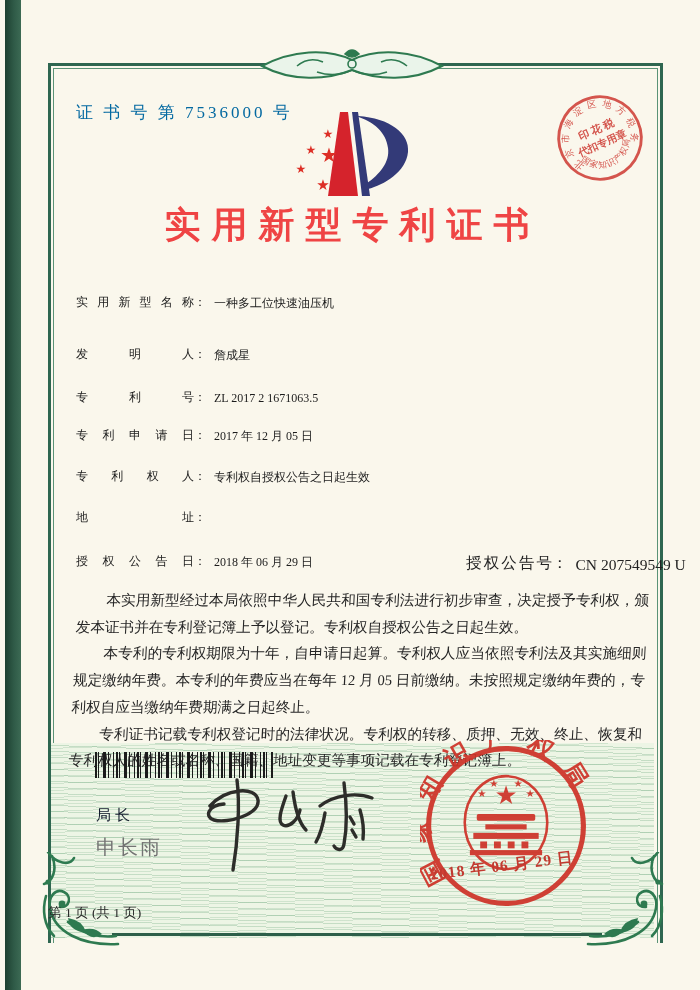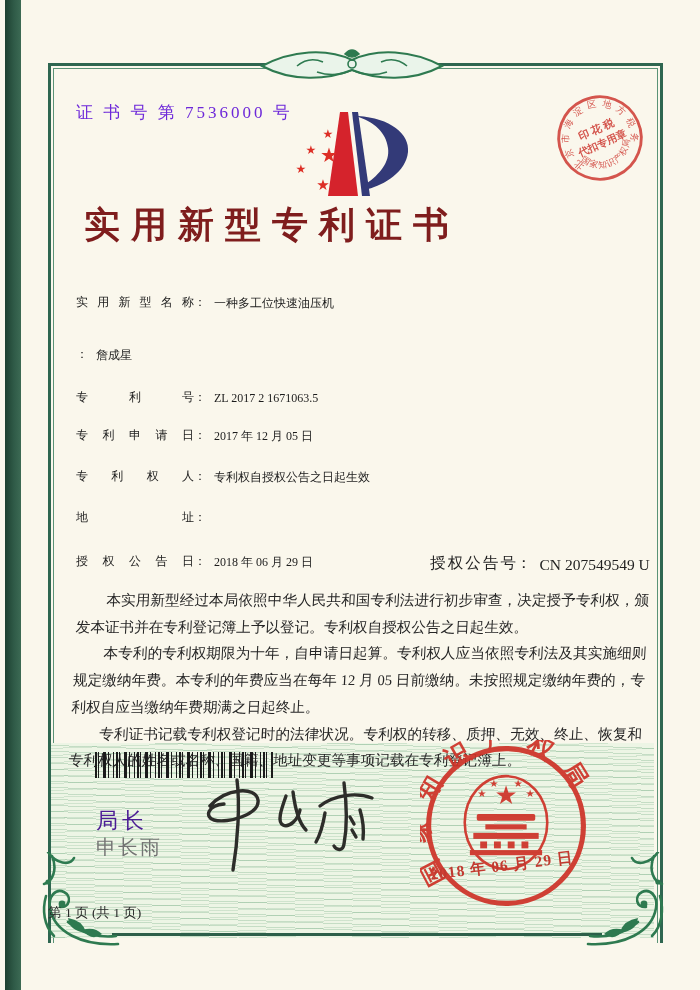--- a/index.html
+++ b/index.html
@@ -19,42 +19,42 @@
   .frame-inner{position:absolute;left:2px;top:2px;right:2px;bottom:0;
     border-top:1px solid #5a9377;border-left:1px solid #5a9377;border-right:1px solid #5a9377;}
   
   .band{left:51px;top:743px;width:603px;height:195px;
     background-color:#edf5e5;
     background-image:
       repeating-linear-gradient(2deg, rgba(92,158,112,.28) 0 1px, rgba(0,0,0,0) 1px 6px),
       repeating-linear-gradient(-2deg, rgba(92,158,112,.20) 0 1px, rgba(0,0,0,0) 1px 7px);}
   .band-rule{left:112px;top:933px;width:490px;height:3px;background:#2c5f49;}
   
-  .cert-no{left:76px;top:101px;font-size:17px;letter-spacing:3px;color:#6d28d9;}
-  .title{left:48px;top:201px;width:609px;text-align:left;
-    font-size:36px;font-weight:700;letter-spacing:11px;color:#7f1d1d;padding-left:36px;}
+  .cert-no{left:76px;top:101px;font-size:17px;letter-spacing:3px;color:#0369a1;}
+  .title{left:48px;top:201px;width:609px;text-align:center;
+    font-size:36px;font-weight:700;letter-spacing:11px;color:#ef4444;}
   .field-row{left:76px;width:556px;font-size:12px;color:#1c1c1c;display:flex;}
   .field-label{display:inline-block;width:118px;text-align:justify;text-align-last:justify;flex:none;}
   .field-colon{flex:none;margin-right:8px;}
   .field-value{white-space:pre-line;line-height:1.55;}
   .row1{top:294px}.row2{top:346px}.row3{top:389px}.row4{top:427px}
   .row5{top:468px}.row6{top:509px}.row7{top:553px}
   .row7b{left:430px;top:553px;font-size:15.5px;display:flex;}
-  .row7b .field-label{width:86px;}
+  .row7b .field-label{width:86px;margin-left:36px;}
   .paras{left:73px;top:587px;width:572px;font-size:14.6px;line-height:1.83;color:#262626;
     transform:skewX(-3deg);}
   .paras p{margin:0;text-indent:2em;text-align:justify;}
   .barcode{left:95px;top:752px;width:178px;height:26px;
     background:repeating-linear-gradient(90deg,
       #1b1b1b 0 2px,rgba(0,0,0,0) 2px 3px,
       #1b1b1b 3px 4px,rgba(0,0,0,0) 4px 8px,
       #1b1b1b 8px 11px,rgba(0,0,0,0) 11px 13px,
       #1b1b1b 13px 14px,rgba(0,0,0,0) 14px 18px,
       #1b1b1b 18px 19px,rgba(0,0,0,0) 19px 21px);}
-  .signer-title{left:96px;top:806px;font-size:22px;letter-spacing:4px;color:#4c1d95;}
+  .signer-title{left:96px;top:806px;font-size:15px;letter-spacing:4px;color:#0f172a;}
   .signer-name{left:96px;top:834px;font-size:20px;letter-spacing:2px;color:#737373;}
   .signature{left:192px;top:770px;}
   .seal{left:420px;top:740px;opacity:.93;}
   .seal-date{left:430px;top:856px;font-size:15.5px;font-weight:700;letter-spacing:1px;
     color:#c23a30;transform:rotate(-7deg);white-space:nowrap;}
   .stamp{left:534px;top:72px;transform:rotate(-24deg);opacity:.9;}
   .footer{left:48px;top:904px;width:609px;font-size:13.5px;color:#2a2a2a;}
   .orn-left{left:38px;top:852px;}
   .orn-right{left:584px;top:852px;transform:scaleX(-1);}
   .crest{left:237px;top:46px;}
@@ -125,20 +125,21 @@
 
 <div class="abs cert-no">证 书 号 第 7536000 号</div>
 <div class="abs title">实用新型专利证书</div>
 
 <div class="abs field-row row1">
   <span class="field-label">实用新型名称</span>
     <span class="field-colon">：</span>
   <span class="field-value">一种多工位快速油压机</span>
 </div>
 <div class="abs field-row row2">
+  <span class="field-label">发明人</span>
     <span class="field-colon">：</span>
   <span class="field-value">詹成星</span>
 </div>
 <div class="abs field-row row3">
   <span class="field-label">专利号</span>
     <span class="field-colon">：</span>
   <span class="field-value">ZL 2017 2 1671063.5</span>
 </div>
 <div class="abs field-row row4">
   <span class="field-label">专利申请日</span>

